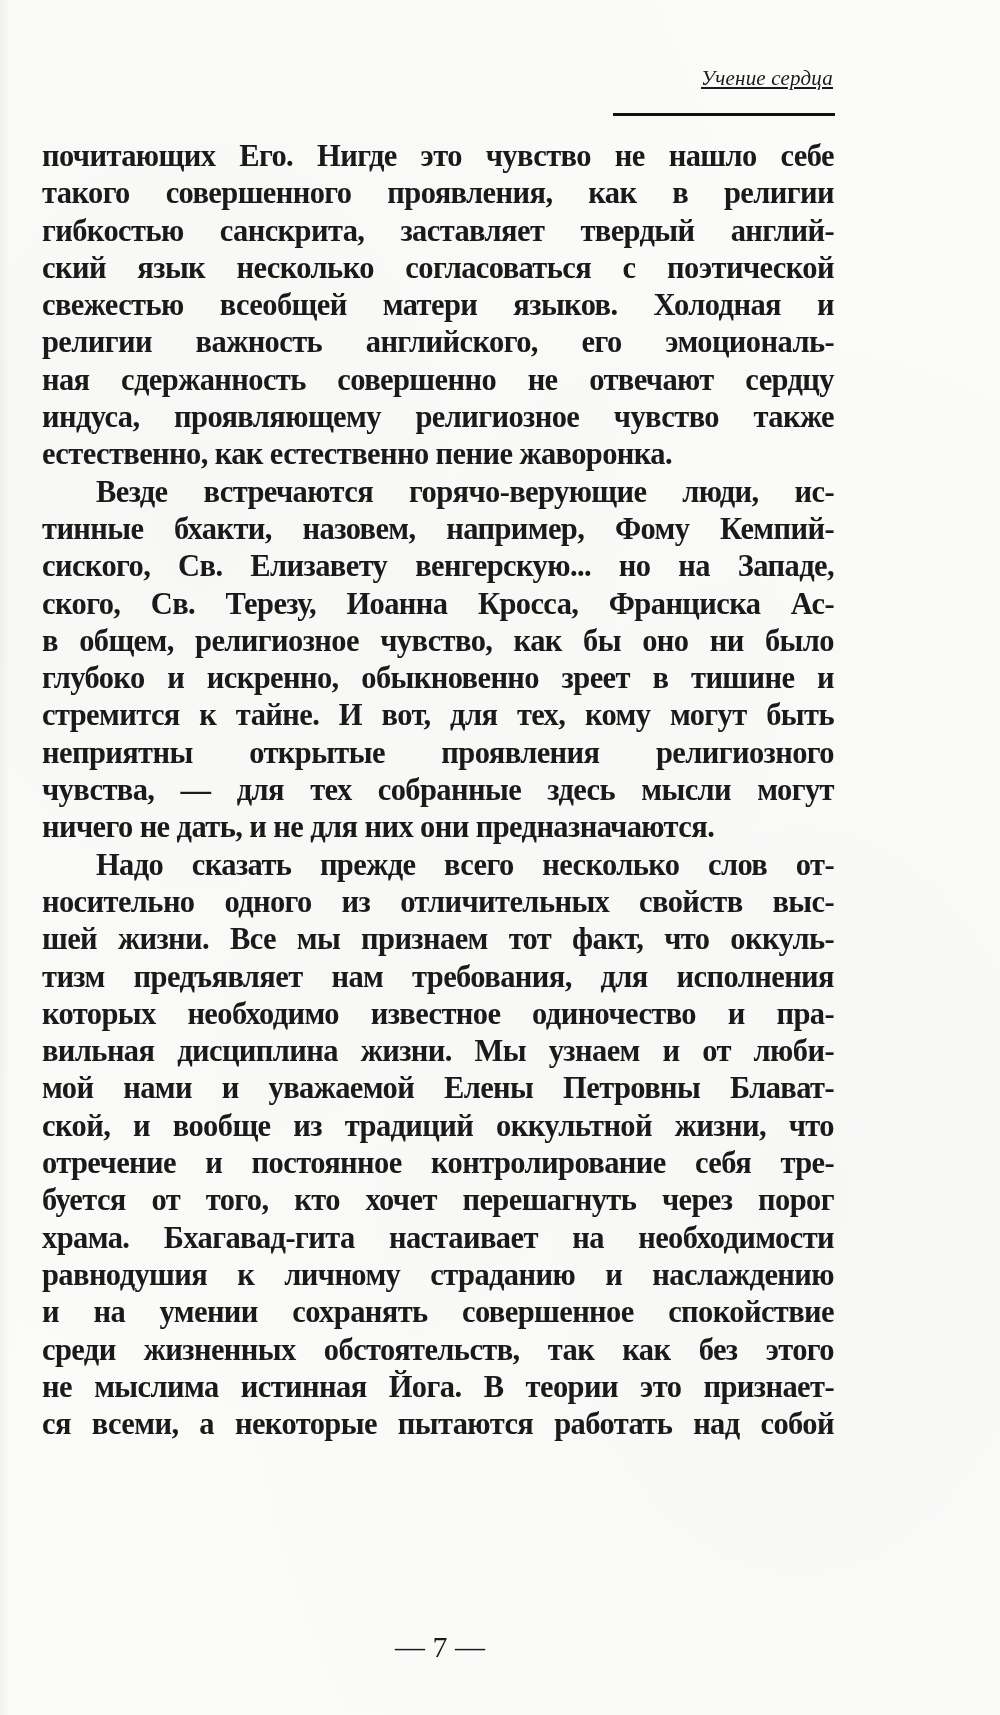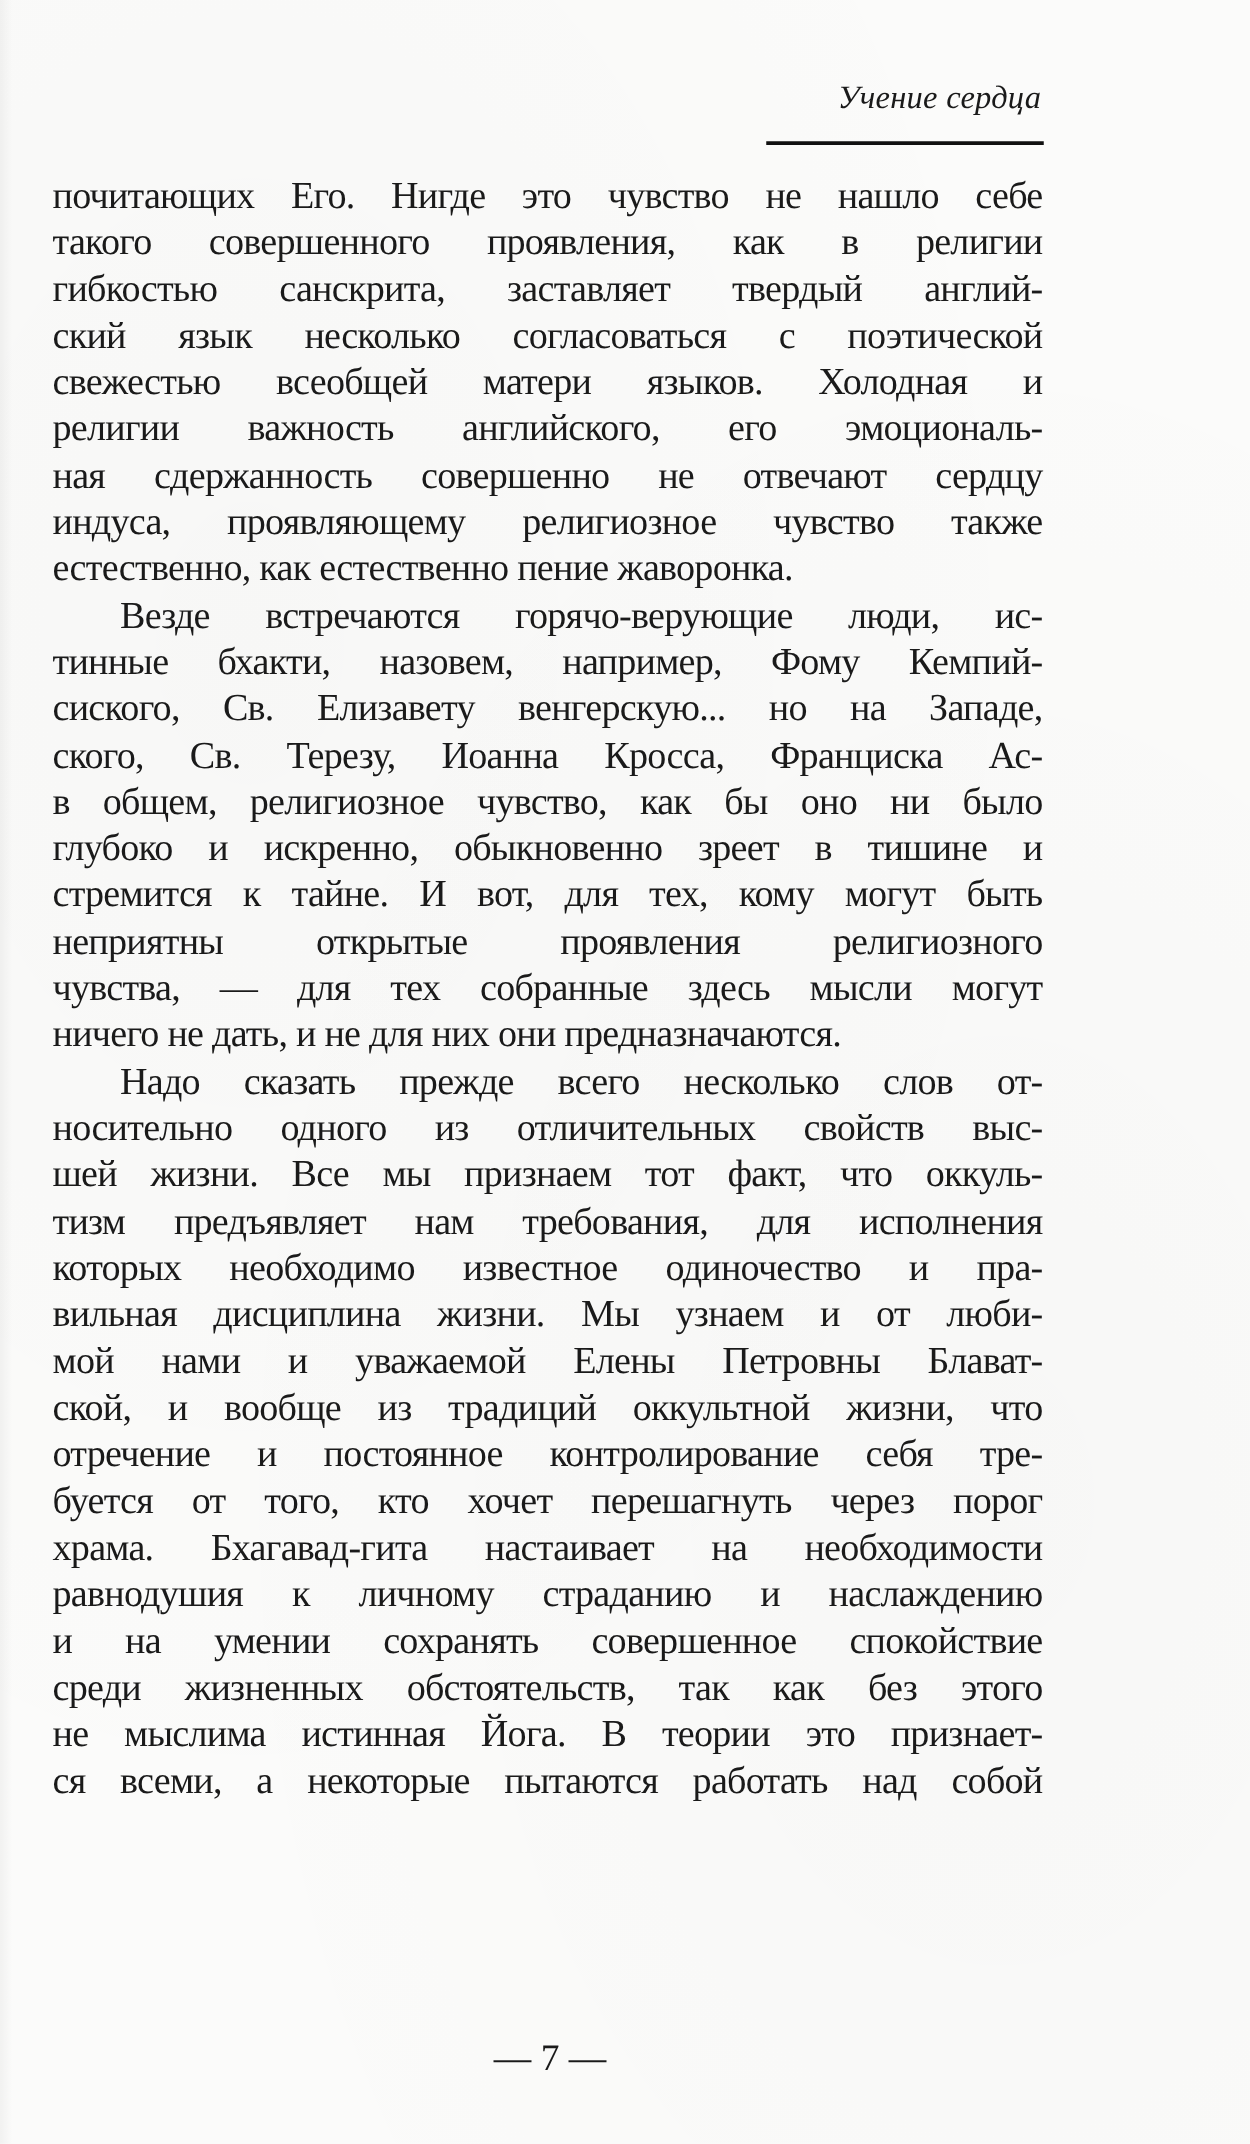--- a/index.html
+++ b/index.html
@@ -32,25 +32,26 @@
     }
     .running-header {
       position: absolute;
       top: 62px;
       left: 615px;
       width: 220px;
       text-align: right;
     }
     .running-title {
       font-style: italic;
-      font-size: 26px;
+      font-size: 21px;
       letter-spacing: 0.2px;
       line-height: 32px;
       display: block;
       padding-right: 2px;
+      text-decoration: underline;
     }
     .header-rule {
       position: absolute;
       top: 113px;
       left: 613px;
       width: 222px;
       height: 3px;
       background: #111;
     }
     .body-text {
@@ -62,20 +63,21 @@
       line-height: 37.3px;
       letter-spacing: -0.6px;
     }
     .line {
       display: block;
       text-align: justify;
       text-align-last: justify;
       white-space: nowrap;
       height: 37.3px;
       overflow: visible;
+      font-weight: bold;
     }
     .line.last {
       text-align-last: left;
     }
     .line.indent {
       padding-left: 54px;
     }
     .page-number {
       position: absolute;
       top: 1630px;

